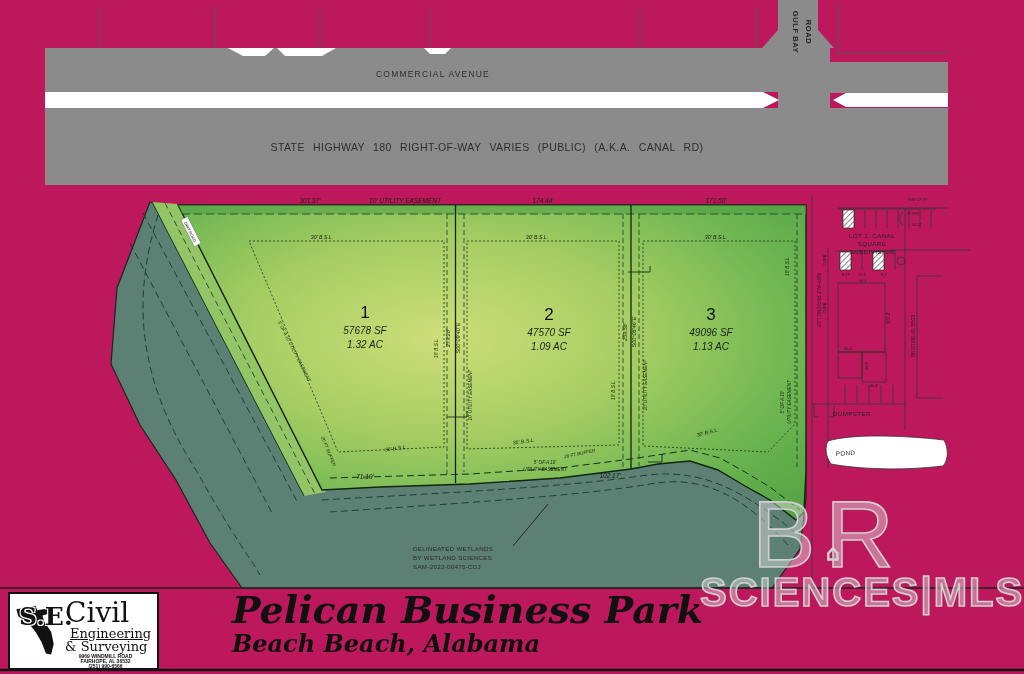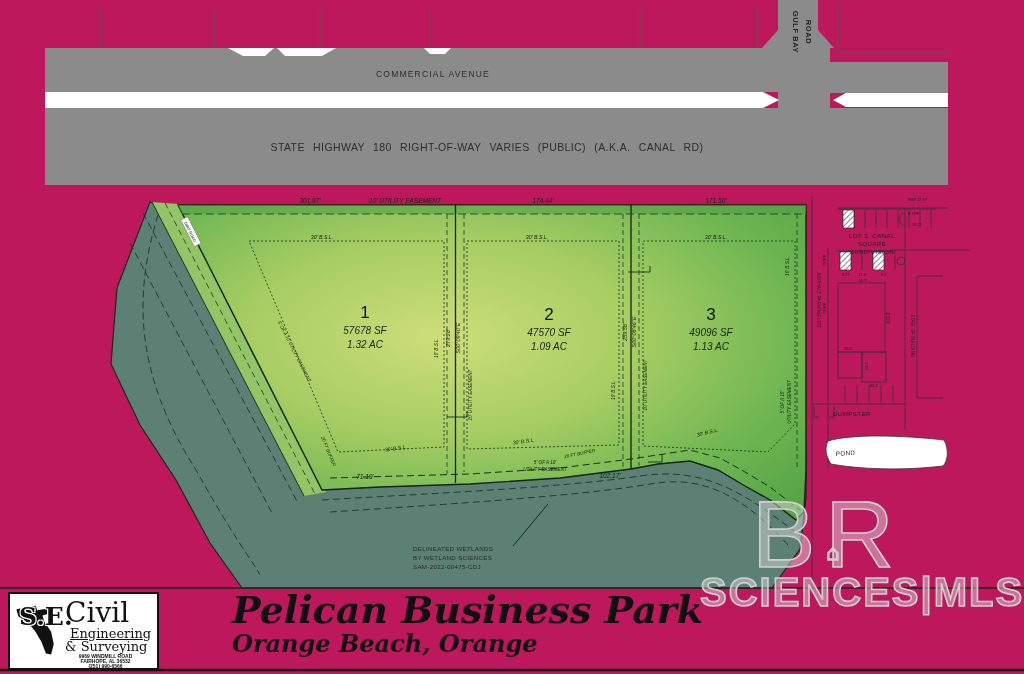--- a/index.html
+++ b/index.html
@@ -246,21 +246,21 @@
 </svg>
 
 <div class="watermark">
   <div class="wm-letters">BR</div>
   <div class="wm-house">⌂</div>
   <div class="wm-text">SCIENCES|MLS</div>
 </div>
 
 <div class="title-block">
   <div class="title-main">Pelican Business Park</div>
-  <div class="title-sub">Orange Beach, Orange</div>
+  <div class="title-sub">Beach Beach, Alabama</div>
 </div>
 
 <div class="logo-box">
   <svg class="fl-svg" width="52" height="70" viewBox="0 0 60 70">
     <path fill="#111" d="M4,10 L26,6 L28,11 L40,9 L41,15 L34,17 L36,24 L44,36 L47,50 L44,62 L38,61 L33,48 L26,36 L18,26 L6,18 Z"></path>
   </svg>
   <span class="logo-se">S.E.</span>
   <span class="logo-civil">Civil</span>
   <span class="logo-eng">Engineering</span>
   <span class="logo-surv">&amp; Surveying</span>

